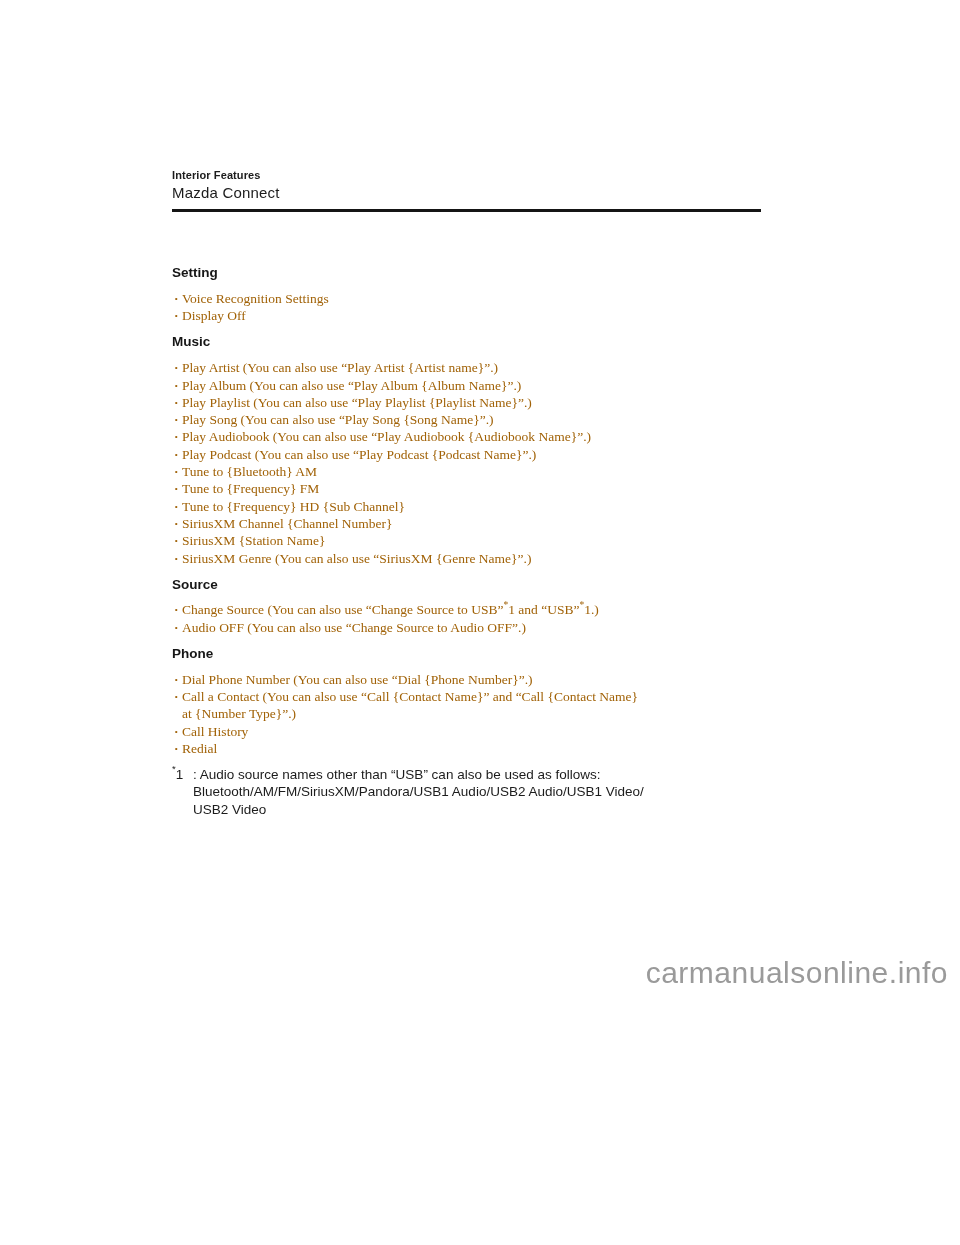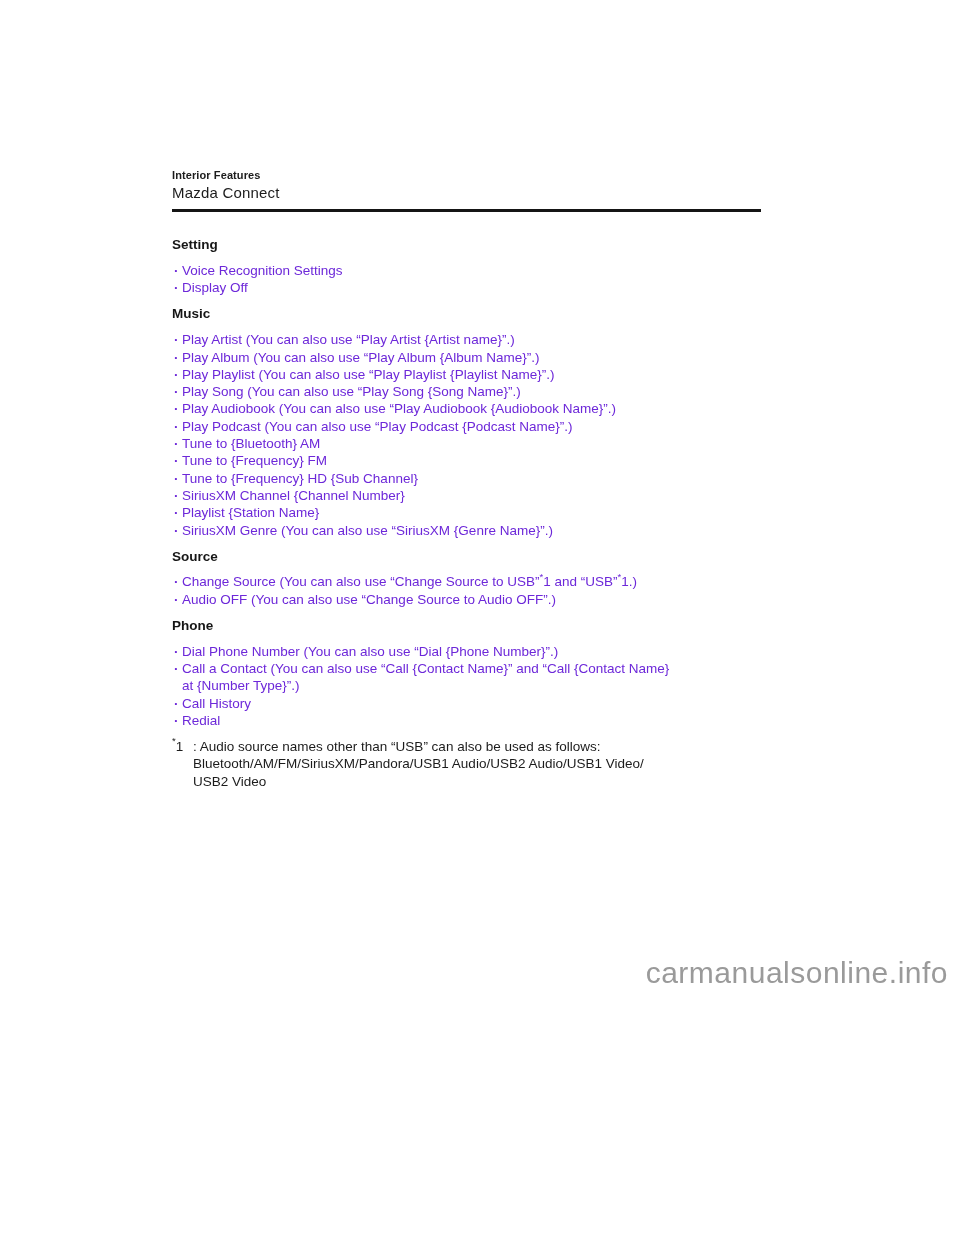--- a/index.html
+++ b/index.html
@@ -35,36 +35,37 @@
     line-height: 23px;
     font-weight: 400;
     color: #1c1c1c;
     letter-spacing: 0.2px;
   }
   .header-rule {
     height: 3px;
     background: #151515;
     margin-top: 5px;
   }
-  .sections { margin-top: 24px; }
+  .sections { margin-top: 52px; }
   .section-heading {
     font-size: 13.5px;
     line-height: 17.3px;
     font-weight: 700;
     color: #161616;
     margin: 8.7px 0;
   }
   ul.command-list { list-style: none; }
   ul.command-list li {
     position: relative;
     padding-left: 10px;
     font-size: 13.5px;
     line-height: 17.3px;
     white-space: nowrap;
-    color: #6d28d9;
+    color: #a16207;
+    font-family: Liberation Serif, serif;
   }
   ul.command-list li::before {
     content: "\00B7";
     position: absolute;
     left: 2px;
     top: 0;
     font-weight: 700;
   }
   .li-line { display: block; white-space: nowrap; }
   sup.ref-mark {
@@ -143,21 +144,21 @@
           <li>Play Podcast (You can also use “Play Podcast {Podcast Name}”.)</li>
         </ul>
       </div>
 
       <div>
         <ul class="command-list">
           <li>Tune to {Bluetooth} AM</li>
           <li>Tune to {Frequency} FM</li>
           <li>Tune to {Frequency} HD {Sub Channel}</li>
           <li>SiriusXM Channel {Channel Number}</li>
-          <li>Playlist {Station Name}</li>
+          <li>SiriusXM {Station Name}</li>
           <li>SiriusXM Genre (You can also use “SiriusXM {Genre Name}”.)</li>
         </ul>
       </div>
 
       <div>
         <div class="section-heading">Source</div>
         <ul class="command-list">
           <li><span>Change Source (You can also use “Change Source to USB”</span><sup class="ref-mark">*</sup><span>1</span><span> and “USB”</span><sup class="ref-mark">*</sup><span>1</span><span>.)</span></li>
           <li>Audio OFF (You can also use “Change Source to Audio OFF”.)</li>
         </ul>

